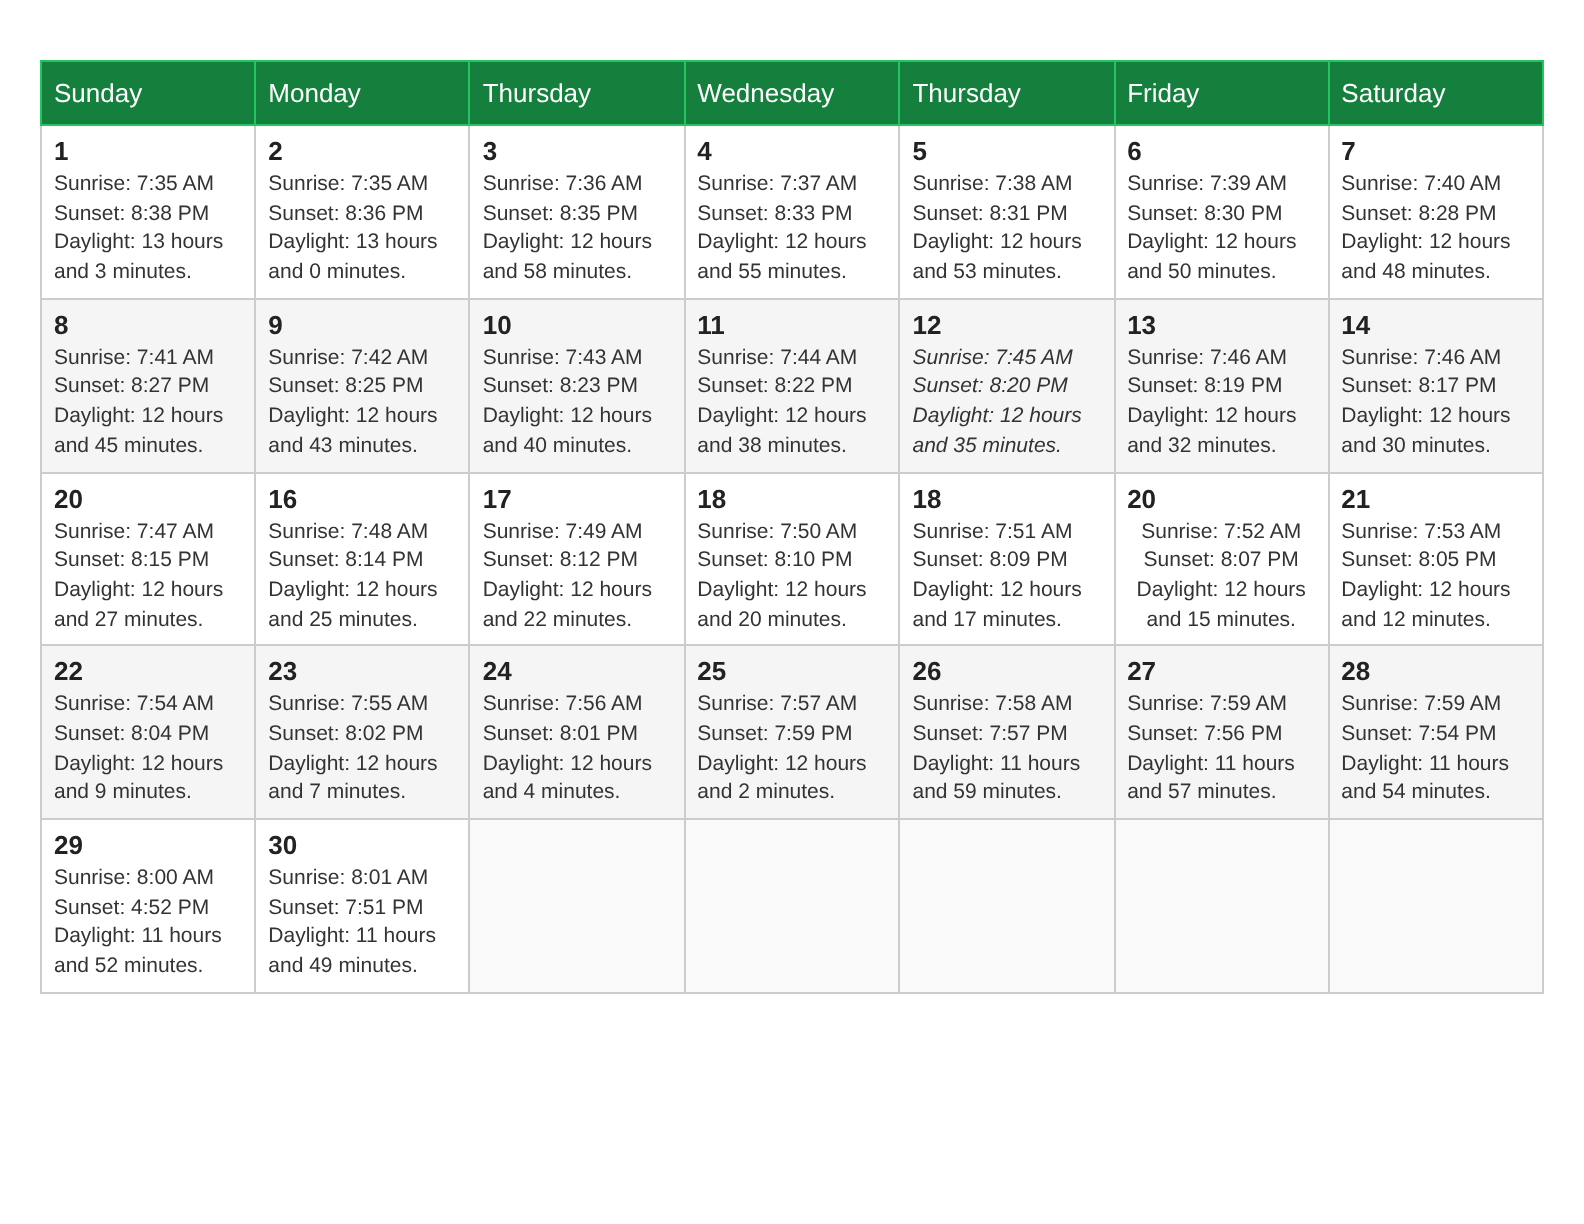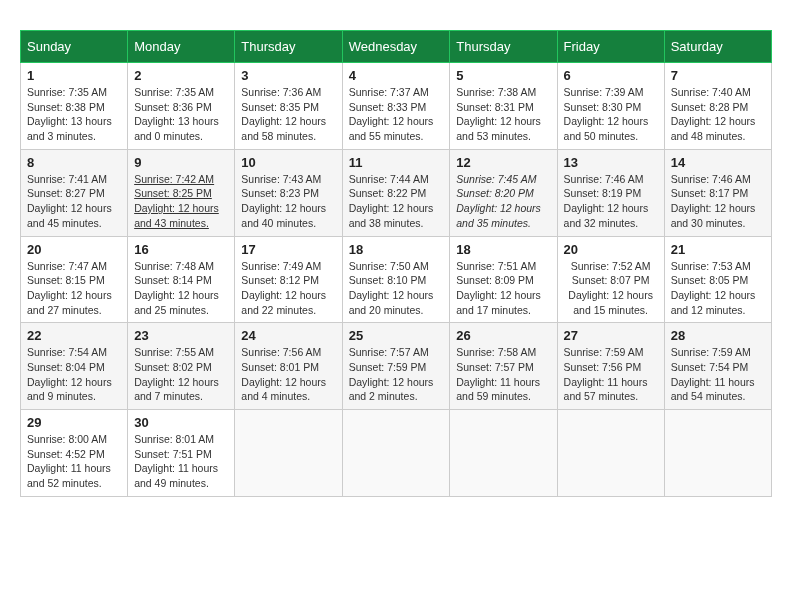--- a/index.html
+++ b/index.html
@@ -158,21 +158,21 @@
       <tr>
         <td>
           <span class="day-num">8</span>
           <div class="day-info" style="white-space: pre-line;">Sunrise: 7:41 AM
 Sunset: 8:27 PM
 Daylight: 12 hours
 and 45 minutes.</div>
         </td>
         <td>
           <span class="day-num">9</span>
-          <div class="day-info" style="white-space: pre-line; text-decoration: underline;">Sunrise: 7:42 AM
+          <div class="day-info" style="white-space: pre-line;">Sunrise: 7:42 AM
 Sunset: 8:25 PM
 Daylight: 12 hours
 and 43 minutes.</div>
         </td>
         <td>
           <span class="day-num">10</span>
           <div class="day-info" style="white-space: pre-line;">Sunrise: 7:43 AM
 Sunset: 8:23 PM
 Daylight: 12 hours
 and 40 minutes.</div>

